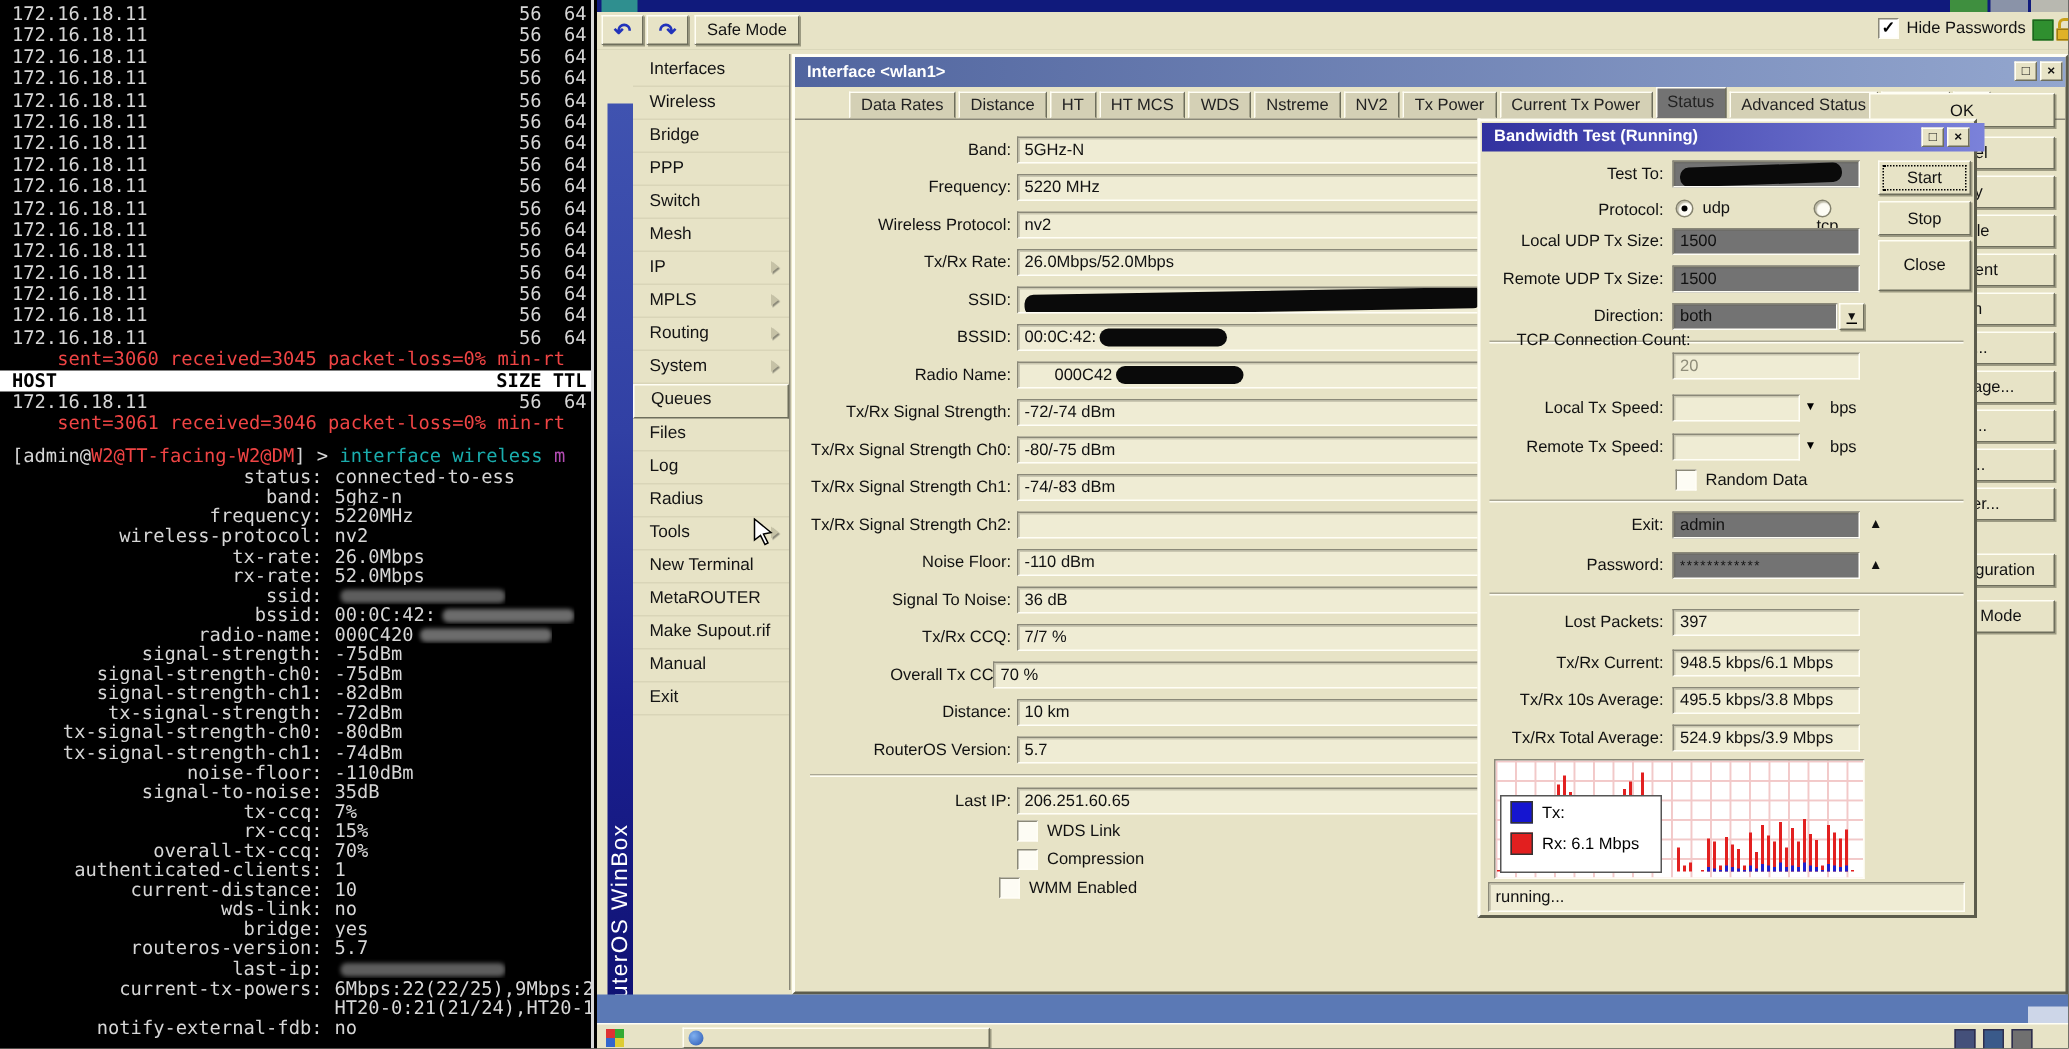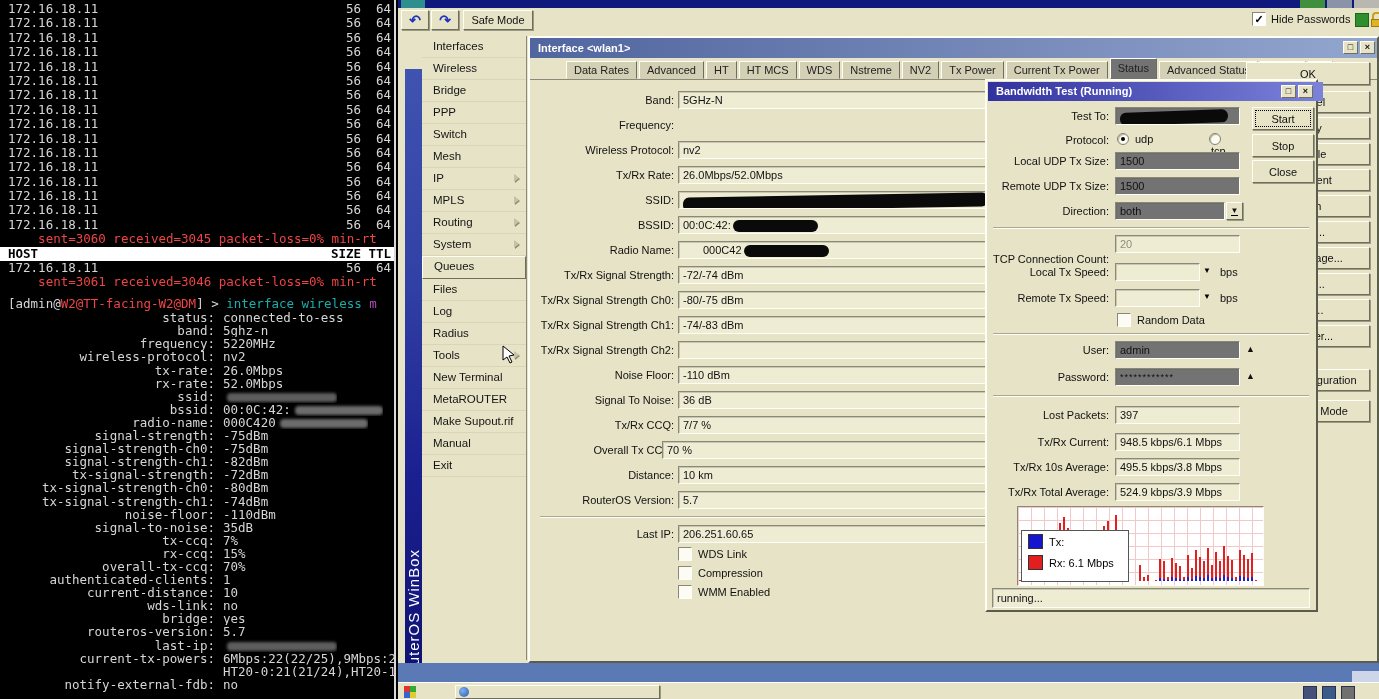--- a/index.html
+++ b/index.html
@@ -58,21 +58,21 @@
   .wtitle{background:linear-gradient(90deg,#51659f 0%,#93a6ce 100%);color:#fff;font-size:11px;
           font-weight:bold;line-height:20px;padding-left:8px;}
   .dtitle{background:linear-gradient(90deg,#32329f 0%,#7b82da 100%);color:#fff;font-size:11px;
           font-weight:bold;line-height:19px;padding-left:8px;}
   .titlebtn{width:15px;height:13px;background:#e7e3c6;border:1px solid;
             border-color:#fffef4 #6e6e5c #6e6e5c #fffef4;font-size:9px;line-height:11px;
             text-align:center;color:#111;font-weight:bold;box-sizing:border-box;}
   
   #bwchart{background-color:#fff;
      background-image:linear-gradient(#f2c9c9 1px,transparent 1px),linear-gradient(90deg,#f2c9c9 1px,transparent 1px);
-     background-size:13px 13px;border:1px solid;border-color:#8a8878 #fffef6 #fffef6 #8a8878;overflow:hidden;margin-left:21px;}
+     background-size:13px 13px;border:1px solid;border-color:#8a8878 #fffef6 #fffef6 #8a8878;overflow:hidden;}
   .bar{position:absolute;bottom:1px;width:2px;}
   .bar.rx{background:#e22020;}
   .bar.tx{background:#2020cc;}
   #legend{background:#fff;border:1px solid #555;font-size:11px;color:#000;}
   .legrow{display:flex;align-items:center;height:21px;padding-left:6px;}
   .sw{width:13px;height:13px;border:1px solid #333;margin-right:6px;flex:none;}
   .blackout{background:#0a0a0a;border-radius:6px;display:inline-block;vertical-align:middle;}
   #brand{left:7px;top:36px;width:17px;height:624px;
          background:linear-gradient(180deg,#4053b0 0%,#3140a4 35%,#1b2090 65%,#0e1070 100%);}
   #brand span{position:absolute;left:0;bottom:6px;width:17px;color:#fff;font-size:15px;
@@ -199,39 +199,40 @@
         </div>
 
       <div class="abs" style="left:130px;top:3px;width:851px;height:627px;background:#e7e3c6;border:2px solid;border-color:#fffef4 #5c5c4c #5c5c4c #fffef4;box-sizing:border-box;">
         <div class="wtitle abs" style="left:0;top:0;width:847px;height:20px;box-sizing:border-box;">
           <span>Interface &lt;wlan1&gt;</span>
           <div class="titlebtn abs" style="left:813px;top:3px;"><span>□</span></div>
           <div class="titlebtn abs" style="left:830px;top:3px;"><span>×</span></div>
         </div>
         <div id="tabbar" class="abs" style="left:4px;top:21px;width:840px;height:20px;">
             <div class="tab"><span>Data Rates</span></div>
-            <div class="tab"><span>Advanced</span></div>
+            <div class="tab"><span>Distance</span></div>
             <div class="tab"><span>HT</span></div>
             <div class="tab"><span>HT MCS</span></div>
             <div class="tab"><span>WDS</span></div>
             <div class="tab"><span>Nstreme</span></div>
             <div class="tab"><span>NV2</span></div>
             <div class="tab"><span>Tx Power</span></div>
             <div class="tab"><span>Current Tx Power</span></div>
             <div class="tab active"><span>Status</span></div>
             <div class="tab"><span>Advanced Status</span></div>
             <div class="tab"><span>Traffic</span></div>
             <div class="tab"><span>...</span></div>
           </div>
 
         <div class="abs" style="left:0;top:41px;width:847px;height:582px;border-top:1px solid #8a8878;">
           <div id="formfields" class="abs" style="left:0;top:0;width:720px;height:582px;">
               <div class="lbl abs" style="left: 0px; top: 14px; width: 144px;">Band:</div>
               <div class="fld abs" style="left: 148px; top: 11px; width: 470px;">5GHz-N</div>
               <div class="lbl abs" style="left: 0px; top: 39px; width: 144px;">Frequency:</div>
+              <div class="fld abs" style="left: 148px; top: 36px; width: 470px;">5220 MHz</div>
               <div class="lbl abs" style="left: 0px; top: 64px; width: 144px;">Wireless Protocol:</div>
               <div class="fld abs" style="left: 148px; top: 61px; width: 470px;">nv2</div>
               <div class="lbl abs" style="left: 0px; top: 89px; width: 144px;">Tx/Rx Rate:</div>
               <div class="fld abs" style="left: 148px; top: 86px; width: 470px;">26.0Mbps/52.0Mbps</div>
               <div class="lbl abs" style="left: 0px; top: 114px; width: 144px;">SSID:</div>
               <div class="fld abs" style="left: 148px; top: 111px; width: 470px;"><span class="blackout" style="width: 305px; height: 14px; margin-top: 1px; transform: rotate(-1deg);"></span></div>
               <div class="lbl abs" style="left: 0px; top: 139px; width: 144px;">BSSID:</div>
               <div class="fld abs" style="left: 148px; top: 136px; width: 470px;">00:0C:42:<span class="blackout" style="width: 85px; height: 12px; margin-left: 2px;"></span></div>
               <div class="lbl abs" style="left: 0px; top: 164px; width: 144px;">Radio Name:</div>
               <div class="fld abs" style="left: 148px; top: 161px; width: 470px; padding-left: 24px;">000C42<span class="blackout" style="width: 85px; height: 12px; margin-left: 2px;"></span></div>
@@ -261,21 +262,21 @@
             </div>
           <div id="formchecks" class="abs" style="left:0;top:0;width:720px;height:582px;">
               <div class="abs" style="left: 148px; top: 467px; display: flex; align-items: center;">
                 <div class="cbx"></div>
                 <span class="lbl" style="margin-left: 6px;">WDS Link</span>
               </div>
               <div class="abs" style="left: 148px; top: 486px; display: flex; align-items: center;">
                 <div class="cbx"></div>
                 <span class="lbl" style="margin-left: 6px;">Compression</span>
               </div>
-              <div class="abs" style="left: 148px; top: 505px; display: flex; align-items: center;">
+              <div class="abs" style="left: 136px; top: 505px; display: flex; align-items: center;">
                 <div class="cbx"></div>
                 <span class="lbl" style="margin-left: 6px;">WMM Enabled</span>
               </div>
             </div>
         </div>
 
         <div id="sidebuttons">
             <div class="btn abs" style="left: 716px; top: 24px; width: 124px; height: 23px;">
               <span>OK</span>
             </div>
@@ -351,41 +352,41 @@
         <div class="fld white abs" style="left:128px;top:96px;width:125px;">1500</div>
 
         <div class="lbl abs" style="left:0;top:124px;width:122px;">Direction:</div>
         <div class="fld white abs" style="left:128px;top:121px;width:110px;">both</div>
         <div class="btn abs" style="left:239px;top:121px;width:17px;height:18px;font-size:8px;">
             <span style="border-bottom:1px solid #000;">▼</span>
           </div>
 
         <div class="sep abs" style="left:6px;top:146px;width:316px;"></div>
 
-        <div class="lbl graytext abs" style="left:0;top:172px;width:122px;">TCP Connection Count:</div>
+        <div class="lbl graytext abs" style="left:0;top:140px;width:122px;padding-left:18px;">TCP Connection Count:</div>
         <div class="fld abs graytext" style="left:128px;top:154px;width:125px;">20</div>
 
         <div class="lbl abs" style="left:0;top:185px;width:122px;">Local Tx Speed:</div>
         <div class="fld abs" style="left:128px;top:182px;width:85px;"></div>
         <div class="abs" style="left:216px;top:185px;font-size:8px;">▼</div>
         <span class="lbl abs" style="left:233px;top:185px;">bps</span>
 
         <div class="lbl abs" style="left:0;top:211px;width:122px;">Remote Tx Speed:</div>
         <div class="fld abs" style="left:128px;top:208px;width:85px;"></div>
         <div class="abs" style="left:216px;top:211px;font-size:8px;">▼</div>
         <span class="lbl abs" style="left:233px;top:211px;">bps</span>
 
         <div class="abs" style="left:130px;top:232px;display:flex;align-items:center;">
           <div class="cbx"></div>
           <span class="lbl" style="margin-left:6px;">Random Data</span>
         </div>
 
         <div class="sep abs" style="left:6px;top:252px;width:316px;"></div>
 
-        <div class="lbl abs" style="left:0;top:263px;width:122px;">User:</div>
+        <div class="lbl abs" style="left:0;top:263px;width:122px;">Exit:</div>
         <div class="fld white abs" style="left:128px;top:260px;width:125px;">admin</div>
         <div class="abs" style="left:259px;top:263px;font-size:9px;color:#111;">▲</div>
 
         <div class="lbl abs" style="left:0;top:290px;width:122px;">Password:</div>
         <div class="fld white abs" style="left:128px;top:287px;width:125px;font-size:9px;letter-spacing:1px;">************</div>
         <div class="abs" style="left:259px;top:290px;font-size:9px;color:#111;">▲</div>
 
         <div class="sep abs" style="left:6px;top:314px;width:316px;"></div>
 
         <div class="lbl abs" style="left:0;top:328px;width:122px;">Lost Packets:</div>
@@ -488,21 +489,21 @@
         </div>
 
         <div class="fld abs" style="left:5px;top:507px;width:318px;height:20px;line-height:18px;">running...</div>
 
         <div class="btn abs" style="left:265px;top:26px;width:62px;height:23px;outline:1px dotted #000;outline-offset:-4px;">
             <span>Start</span>
           </div>
         <div class="btn abs" style="left:265px;top:53px;width:62px;height:23px;">
             <span>Stop</span>
           </div>
-        <div class="btn abs" style="left:265px;top:79px;width:62px;height:23px;">
+        <div class="btn abs" style="left:265px;top:79px;width:62px;height:34px;">
             <span>Close</span>
           </div>
       </div>
     </div>
 
     <div class="abs" style="left:0;top:663px;width:981px;height:19px;background:#5b79b5;">
       <div class="abs" style="left:954px;top:8px;width:27px;height:11px;background:#cdd6e8;"></div>
     </div>
 
     <div class="abs" style="left:0;top:682px;width:981px;height:17px;background:#e7e3c6;border-top:1px solid #fffef4;">

